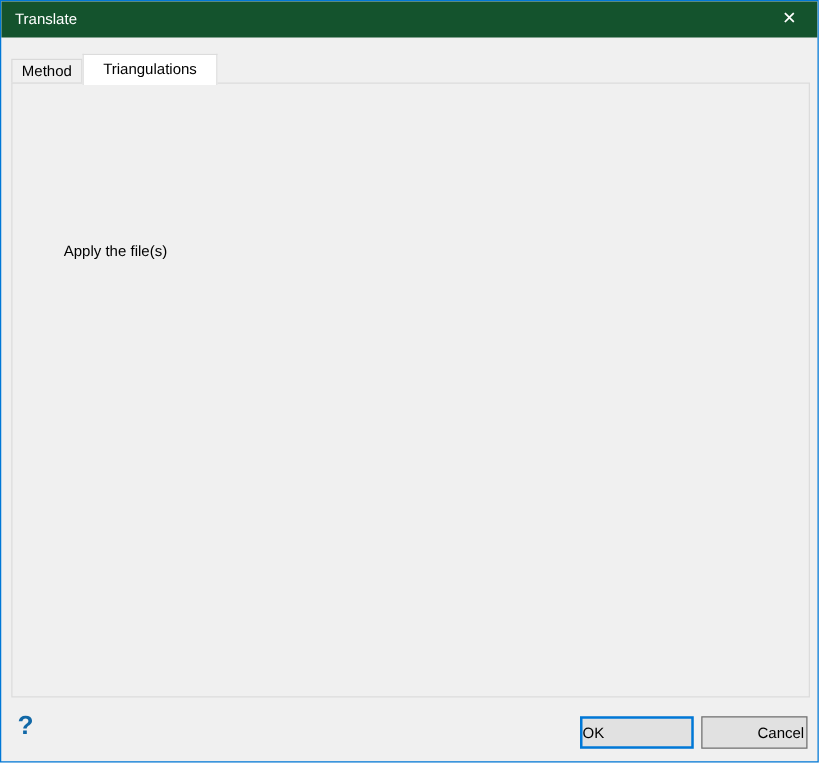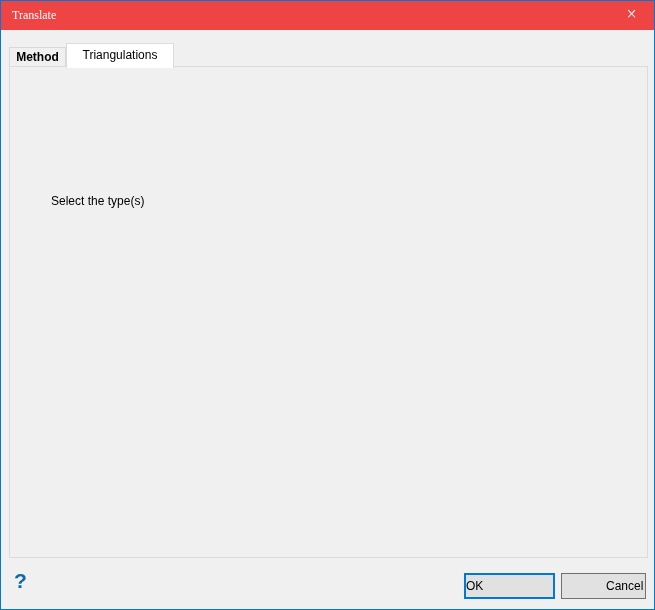--- a/index.html
+++ b/index.html
@@ -1,27 +1,27 @@
 <!DOCTYPE html>
 <html><head>
 <meta charset="utf-8">
 <style>
   * { box-sizing: border-box; margin: 0; padding: 0; }
   html,body { width:655px; height:610px; }
   body { font-family:"Liberation Sans", sans-serif; font-size:12px; color:#000; }
   .window { position:relative; width:655px; height:610px; background:#f0f0f0; border:1px solid #0078d7; overflow:hidden; }
 
   
-  .titlebar { position:absolute; left:0; top:0; right:0; height:29px; background:#ef4444;font-family:Liberation Serif, serif; }
+  .titlebar { position:absolute; left:0; top:0; right:0; height:29px; background:#14532d; }
   .title { position:absolute; left:11px; top:0; line-height:29px; color:#fff; font-size:12px; }
   .close-btn { position:absolute; right:0; top:0; width:45px; height:29px; color:#fff; font-size:18px; text-align:center; line-height:27px; cursor:default; }
 
   
   .tab { position:absolute; font-size:12px; text-align:center; }
-  .tab.inactive { left:8px; top:46px; width:57px; height:20px; line-height:19px; background:#f0f0f0; border:1px solid #d9d9d9; z-index:1;font-weight:bold; }
+  .tab.inactive { left:8px; top:46px; width:57px; height:20px; line-height:19px; background:#f0f0f0; border:1px solid #d9d9d9; z-index:1; }
   .tab.active { left:65px; top:42px; width:108px; height:25px; line-height:23px; background:#fff; border:1px solid #dcdcdc; border-bottom:none; z-index:3; }
   .panel { position:absolute; left:8px; top:65px; width:639px; height:492px; background:#f0f0f0; border:1px solid #dcdcdc; z-index:2; }
 
   
   .radio-row { position:absolute; height:16px; display:flex; align-items:center; }
   .radio { width:13px; height:13px; border:1px solid #4a4a4a; border-radius:50%; background:#fff; margin-right:7px; position:relative; flex:none; }
   .radio.on::after { content:""; position:absolute; left:2px; top:2px; width:7px; height:7px; border-radius:50%; background:#2b2b2b; }
   .checkbox { position:absolute; width:13px; height:13px; border:1px solid #b9b9b9; background:#fff; }
   .dis-label { color:#838383; }
 
@@ -130,21 +130,21 @@
     <span class="chev"></span>
   </div>
   <div class="btn disabled" style="left:573px; top:158px; width:72px; height:22px; line-height:20px;">Browse...</div>
 
   <div class="radio-row" style="left:18px; top:183px;">
     <span class="radio on"></span>
     <span>Apply to selected triangulations</span>
   </div>
 
   <div class="groupbox"></div>
-  <span class="group-label">Select the type(s)</span>
+  <span class="group-label">Apply the file(s)</span>
 
   <span class="field-label" style="left:50px; top:227px;">Look in</span>
   <div class="combo" style="left:99px; top:222px; width:75px; height:24px;">
     <span class="val" style="line-height:22px;">F:\VULCA</span>
     <span class="chev" style="top:7px;"></span>
   </div>
   <div class="btn" style="left:179px; top:222px; width:55px; height:24px; line-height:22px;">Browse...</div>
   <div class="toolbar-line"></div>
   <span class="icon-undo">↶</span>
   <span class="icon-up">↑</span>

